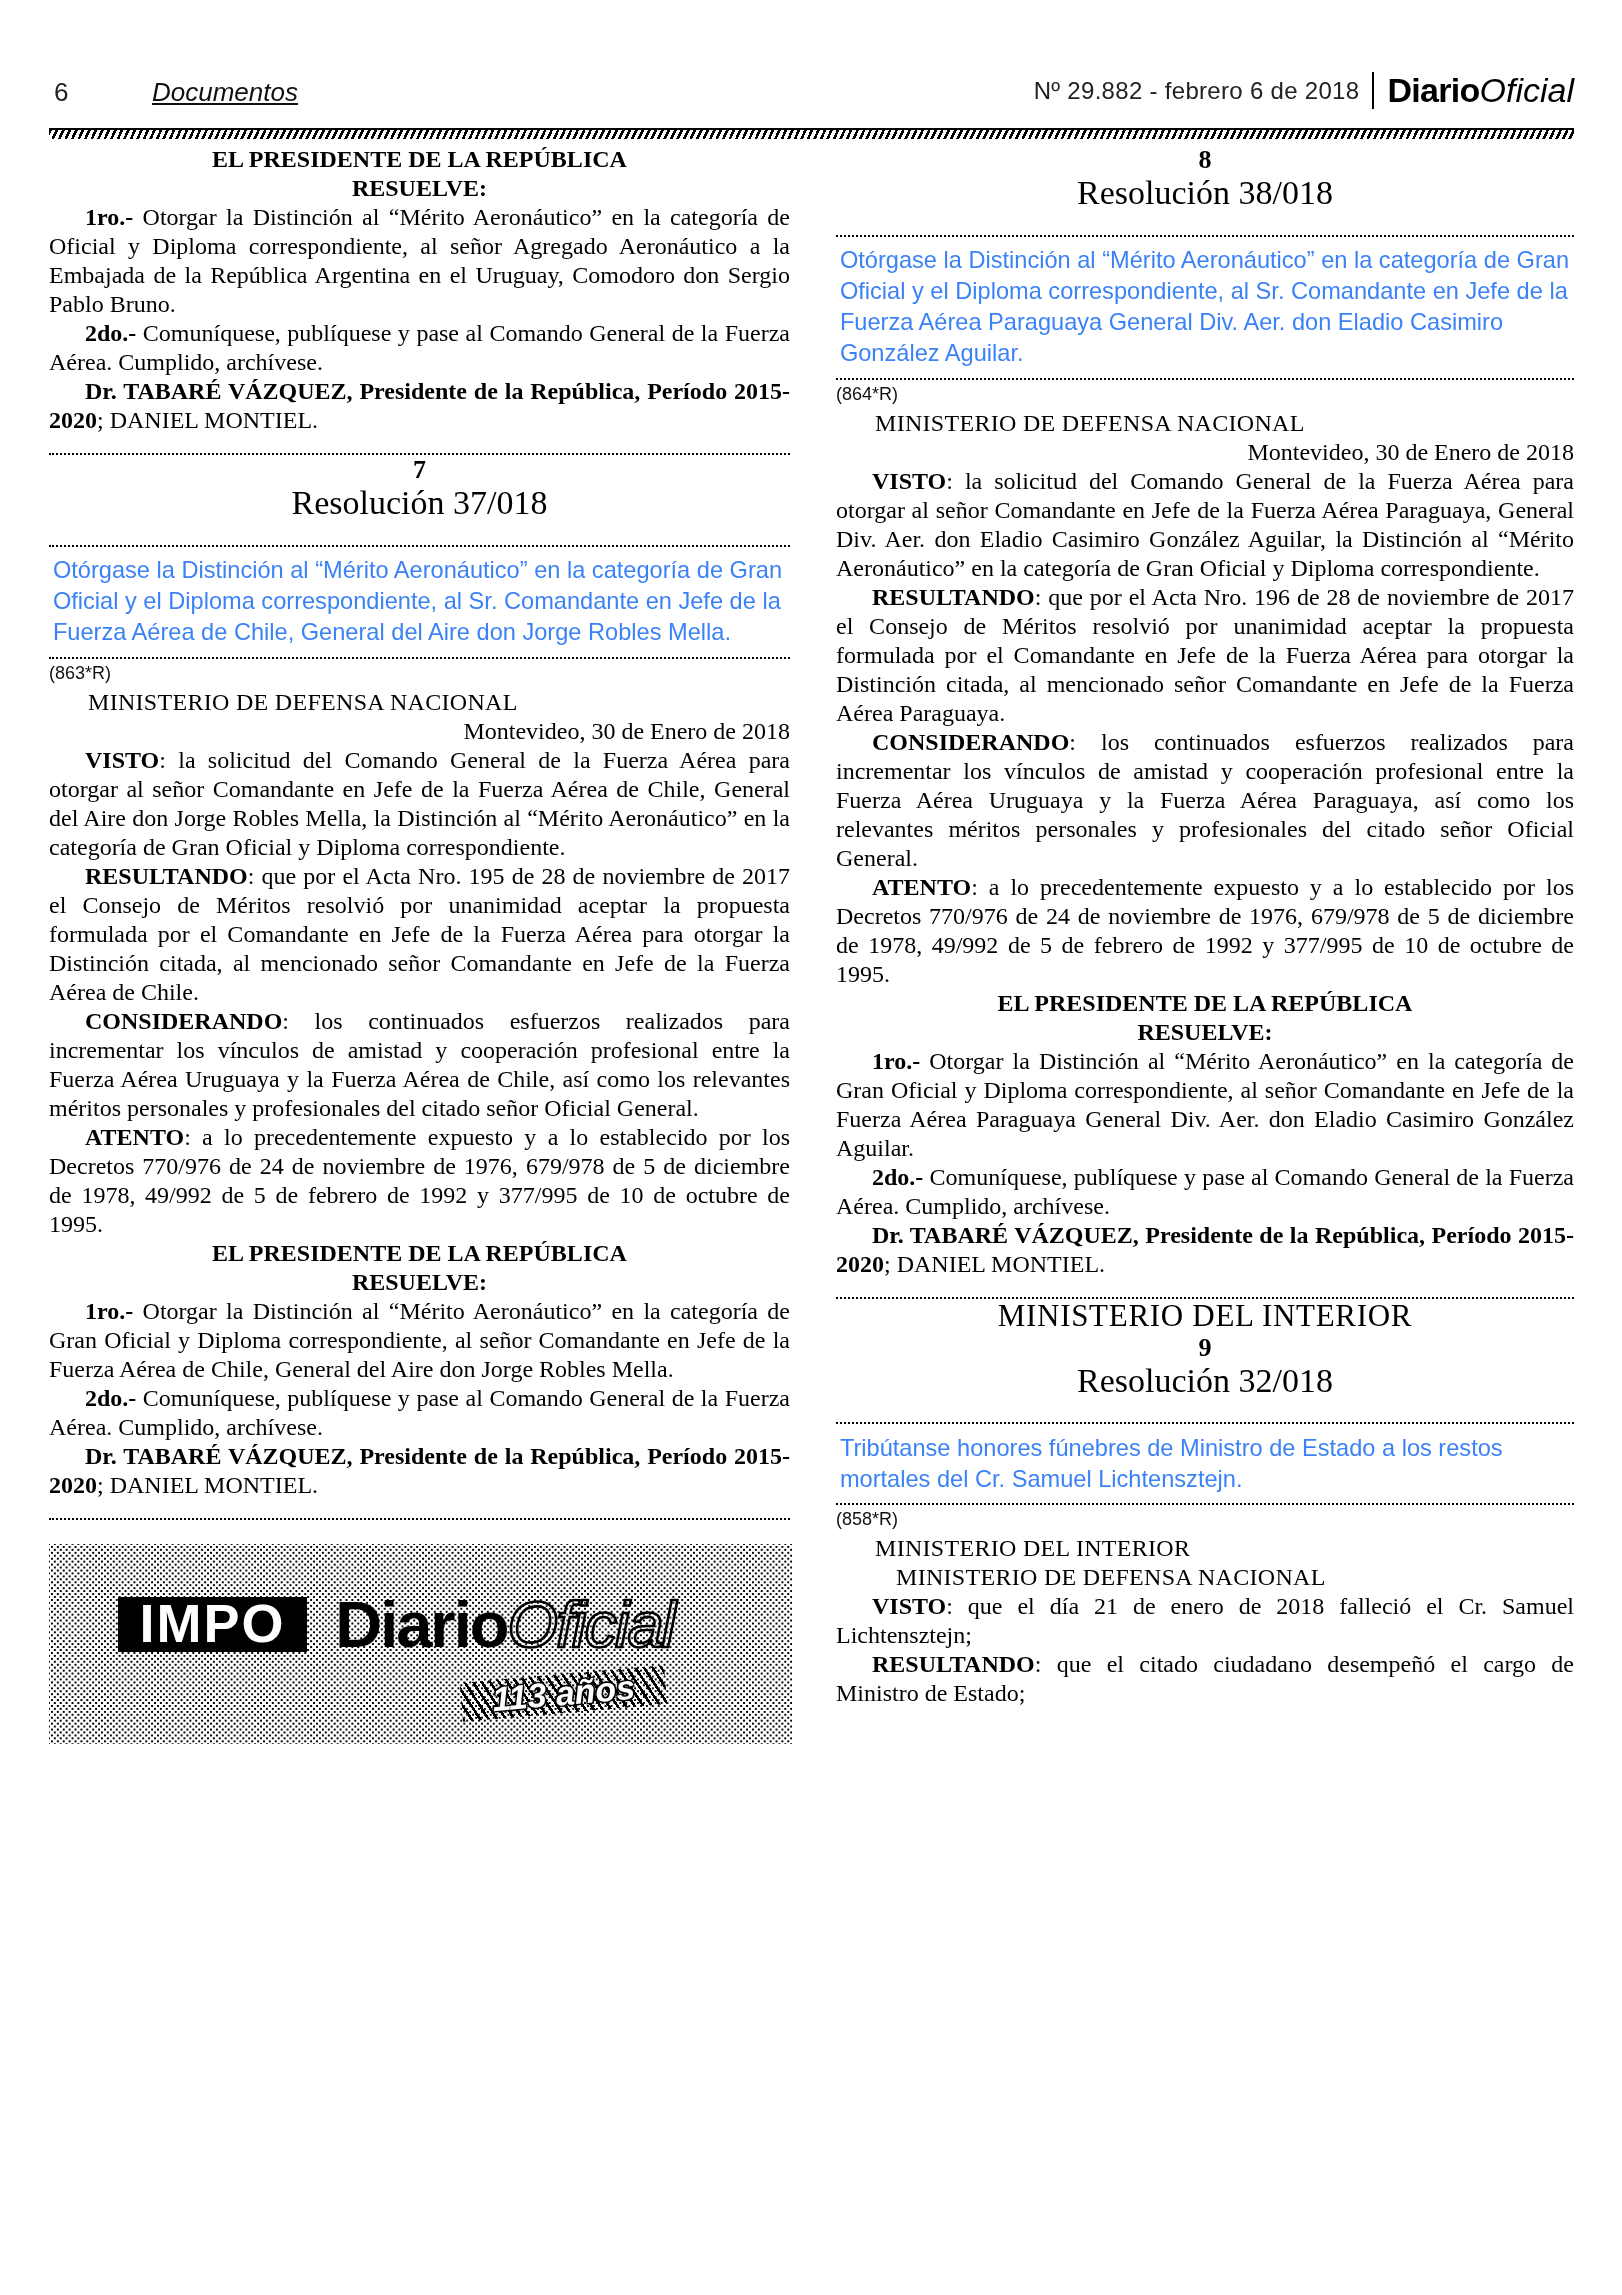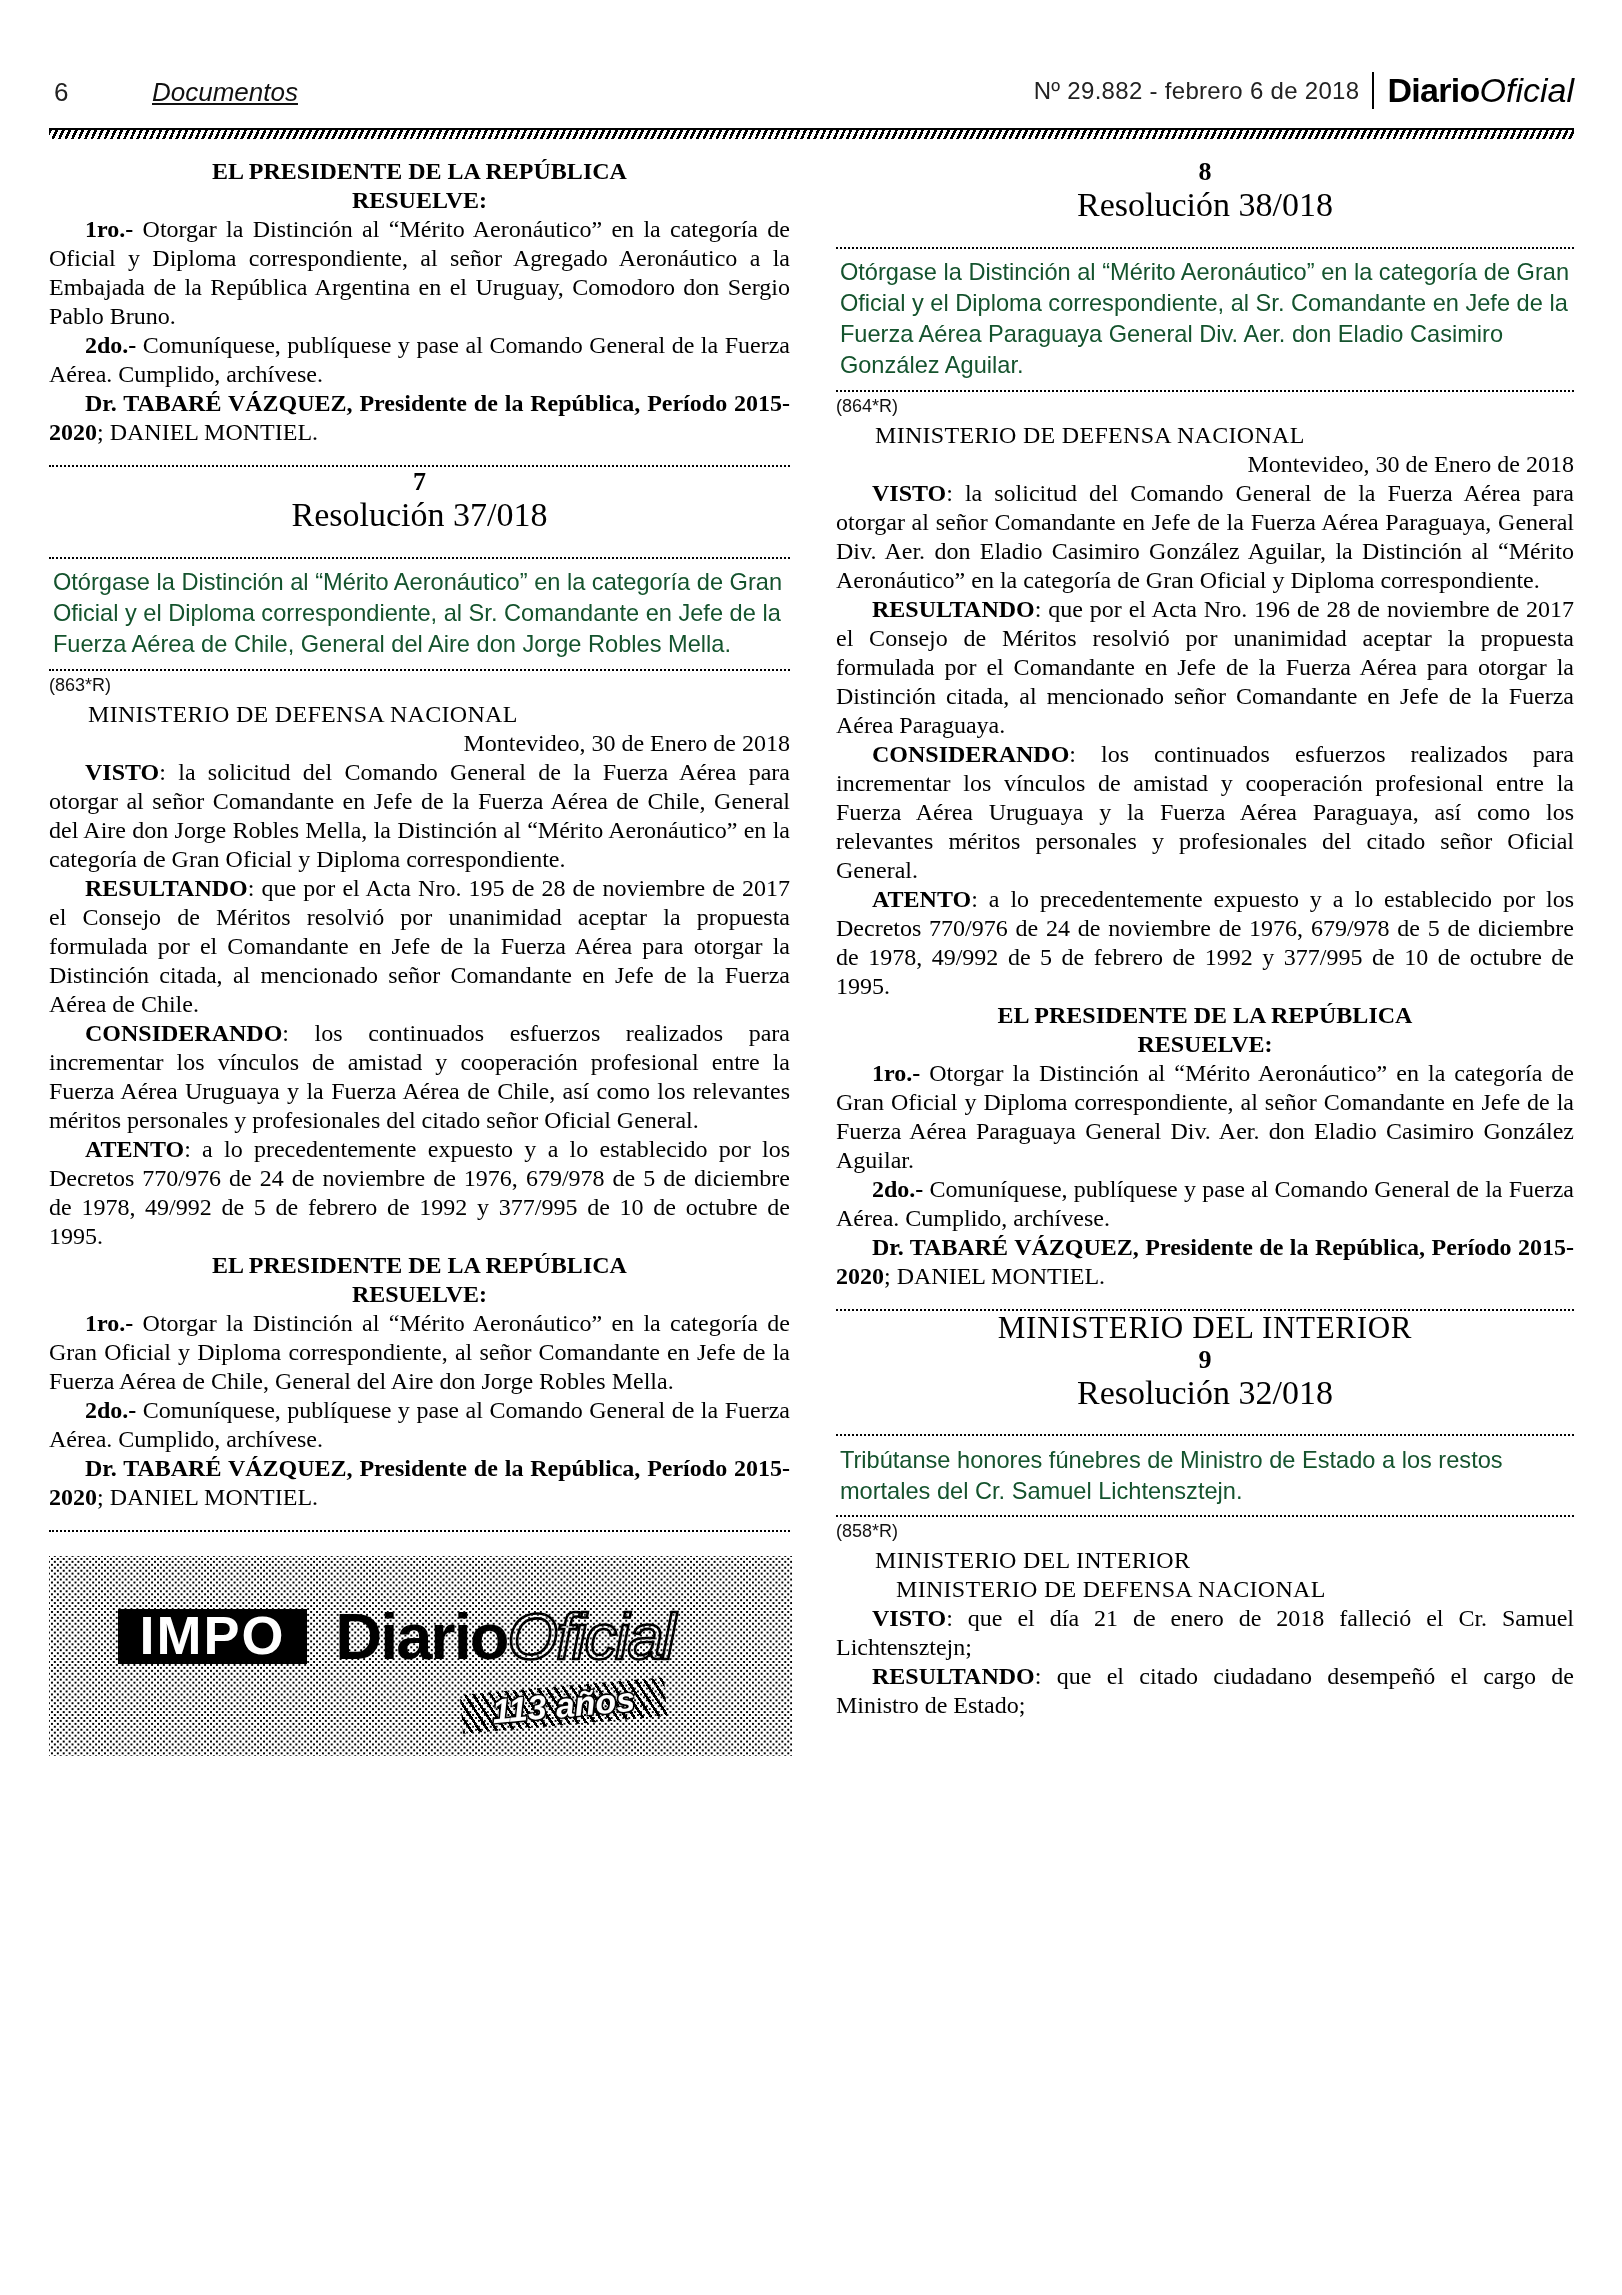--- a/index.html
+++ b/index.html
@@ -31,36 +31,35 @@
   .rope{
     position:absolute;left:49px;width:1525px;top:128px;height:9.2px;
     border-top:2px solid #000;
     background:repeating-linear-gradient(115deg,#000 0 2.6px,#fff 2.6px 5.9px);
   }
   
   .col{
     position:absolute;top:145px;
     font-size:24px;line-height:29px;
     text-align:justify;
-    margin-top:12px;
   }
   .col-left{left:49px;width:741px;}
   .col-right{left:836px;width:738px;}
   .col p{margin:0;text-indent:36px;}
   .center{text-align:center;text-indent:0 !important;}
   .bold{font-weight:bold;}
   .res-num{font-size:26px;font-weight:bold;text-align:center;text-indent:0 !important;line-height:29px;}
   .res-title{font-size:34px;text-align:center;text-indent:0 !important;line-height:37px;}
   .sec-head{font-size:31px;text-align:center;text-indent:0 !important;line-height:34px;letter-spacing:0.7px;}
   .summary{
     font-family:"Liberation Sans",sans-serif;
     font-size:23.6px;line-height:31px;
     border-top:2px dotted #000;border-bottom:2px dotted #000;
     padding:8.5px 3.9px;
-    text-align:left;text-indent:0;color:#14532d;
+    text-align:left;text-indent:0;color:#3b82f6;
   }
   .ref{font-family:"Liberation Sans",sans-serif;font-size:18px;text-align:left;text-indent:0 !important;color:#111;}
   .ministry{text-align:left;text-indent:39px !important;letter-spacing:0.3px;}
   .ministry.m2{text-indent:50px !important;}
   .ministry.m3{text-indent:60px !important;}
   .dateline{text-align:right;text-indent:0 !important;}
   .dots{border-top:2.6px dotted #000;height:0;}
   
   .g2{margin-top:1.3px;}.g4{margin-top:2.6px;}.g12{margin-top:7.9px;}
   .g22{margin-top:14.4px;}.g28{margin-top:18.3px;}.g32{margin-top:21px;}

